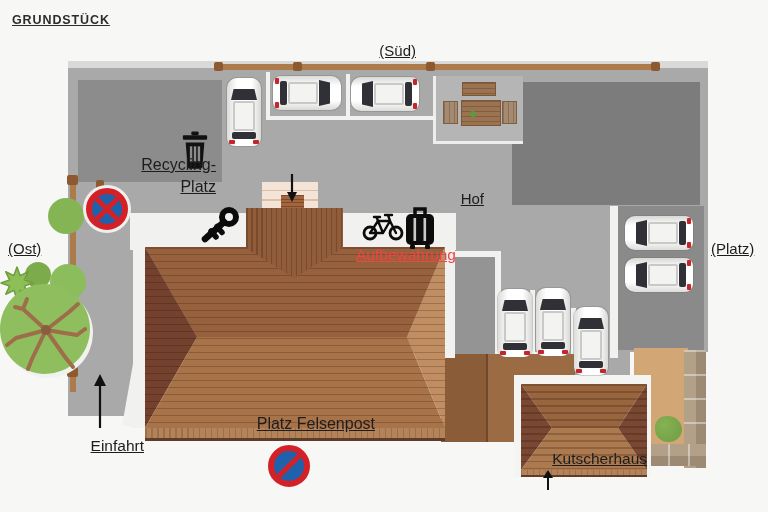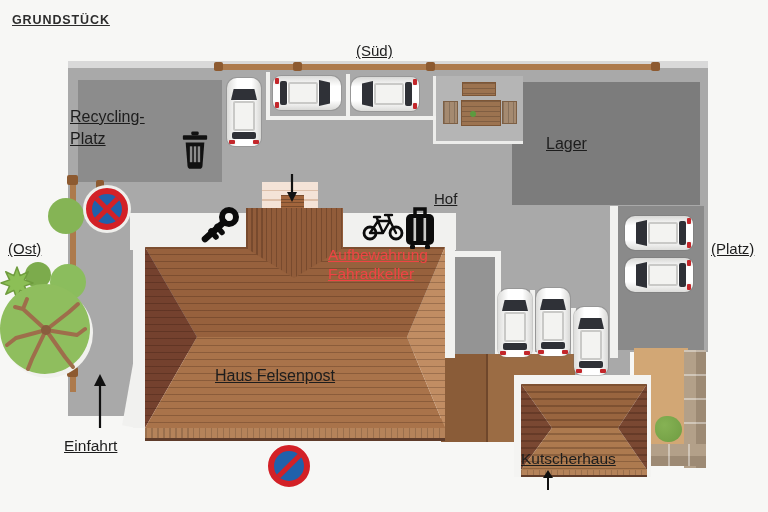--- a/index.html
+++ b/index.html
@@ -1,22 +1,22 @@
 <!DOCTYPE html>
 <html><head>
 <meta charset="utf-8">
 <style>
   html,body{margin:0;padding:0;background:#f7f7f5;}
   #stage{position:relative;width:768px;height:512px;background:#f7f7f5;overflow:hidden;
          font-family:"Liberation Sans",sans-serif;}
   .abs{position:absolute;}
   .lbl{position:absolute;font:15px/1.25 "Liberation Sans",sans-serif;color:#1d1d1d;white-space:nowrap;text-decoration:underline;}
-  .ctr{text-align:left;}
+  .ctr{text-align:right;}
   .title{font-weight:bold;font-size:12.5px;letter-spacing:.9px;color:#2d2d2d;}
-  .big{font-size:16px;}
+  .big{font-size:16px;margin-top:48px;}
   
   .ground{background:#a9a9a9;}
   .darkbox{background:#8c8c8c;}
   .lager{background:#7c7c7c;}
   .rparking{background:#8a8a8a;}
   .garage{background:#949494;}
   .whiteline{background:#f1f1ef;}
   .bevel{background:#d9d9d9;}
   .bevel2{background:#ebebea;}
   .tan{background:#d2a775;}
@@ -280,23 +280,21 @@
   </svg>
 
   <div class="lbl title" style="left:12px;top:13px">GRUNDSTÜCK</div>
   <div class="lbl ctr" style="left:356px;top:42px;width:60px">(Süd)</div>
   <div class="lbl" style="left:8px;top:240px">(Ost)</div>
   <div class="lbl" style="left:711px;top:240px">(Platz)</div>
   <div class="lbl ctr big" style="left:70px;top:106px;width:146px;line-height:22px">
     <div>Recycling-</div>
     <div>Platz</div>
   </div>
-  <div class="lbl ctr big" style="left:546px;top:134px;width:120px">Lager</div>
   <div class="lbl ctr" style="left:434px;top:190px;width:50px">Hof</div>
   <div class="lbl ctr" style="left:328px;top:245px;width:128px;font-size:15.5px;line-height:19px;color:#ef4444">
     <div>Aufbewahrung</div>
-    <div>Fahradkeller</div>
-  </div>
-  <div class="lbl ctr big" style="left:215px;top:366px;width:160px">Haus Felsenpost</div>
+  </div>
+  <div class="lbl ctr big" style="left:215px;top:366px;width:160px">Platz Felsenpost</div>
   <div class="lbl ctr" style="left:521px;top:449px;width:126px;font-size:15.5px">Kutscherhaus</div>
   <div class="lbl ctr" style="left:64px;top:436px;width:80px;font-size:15.5px">Einfahrt</div>
 
 </div>
 
 </body></html>

